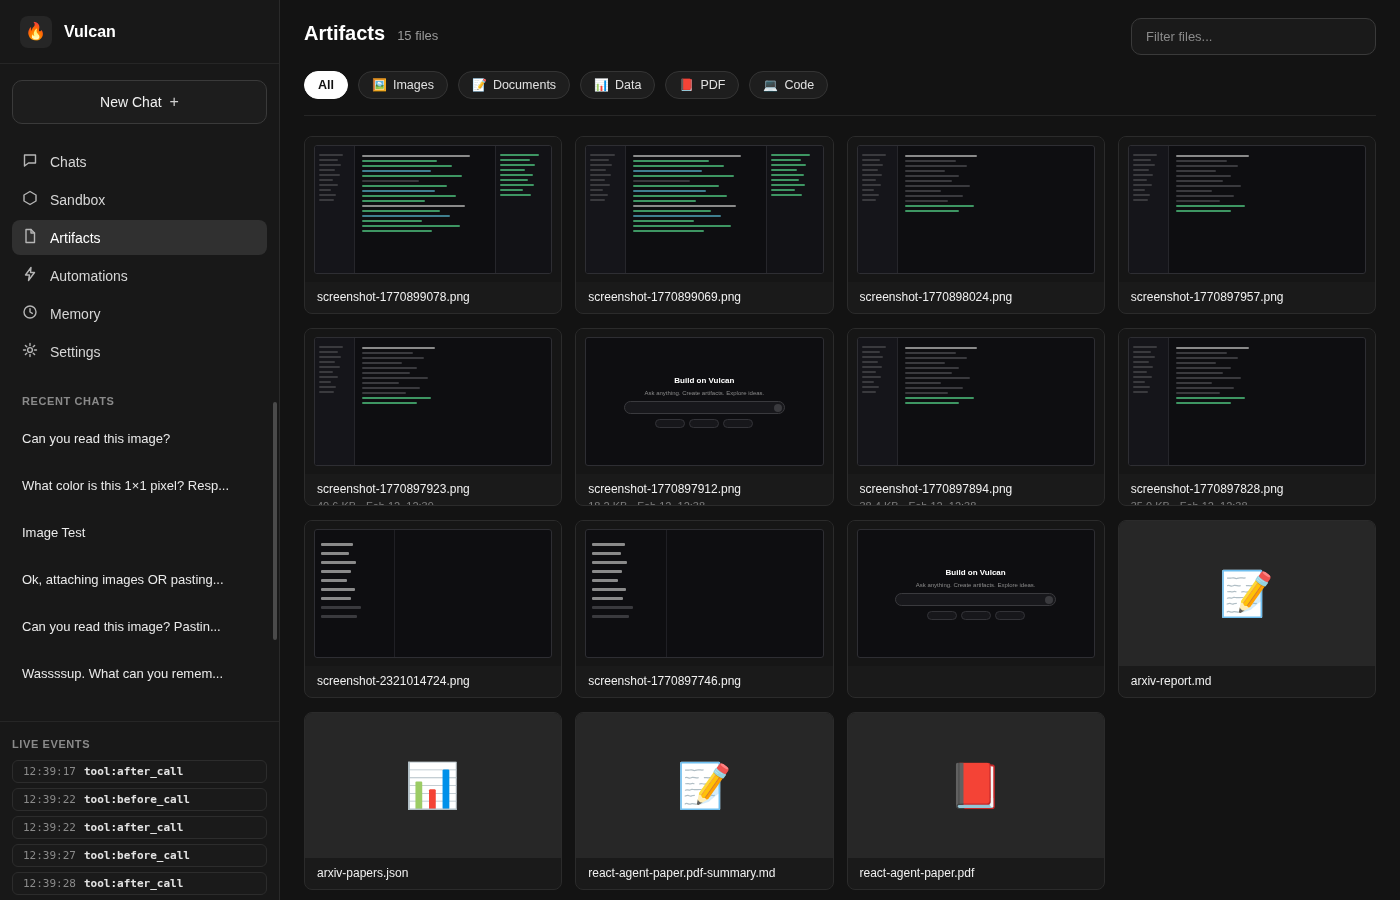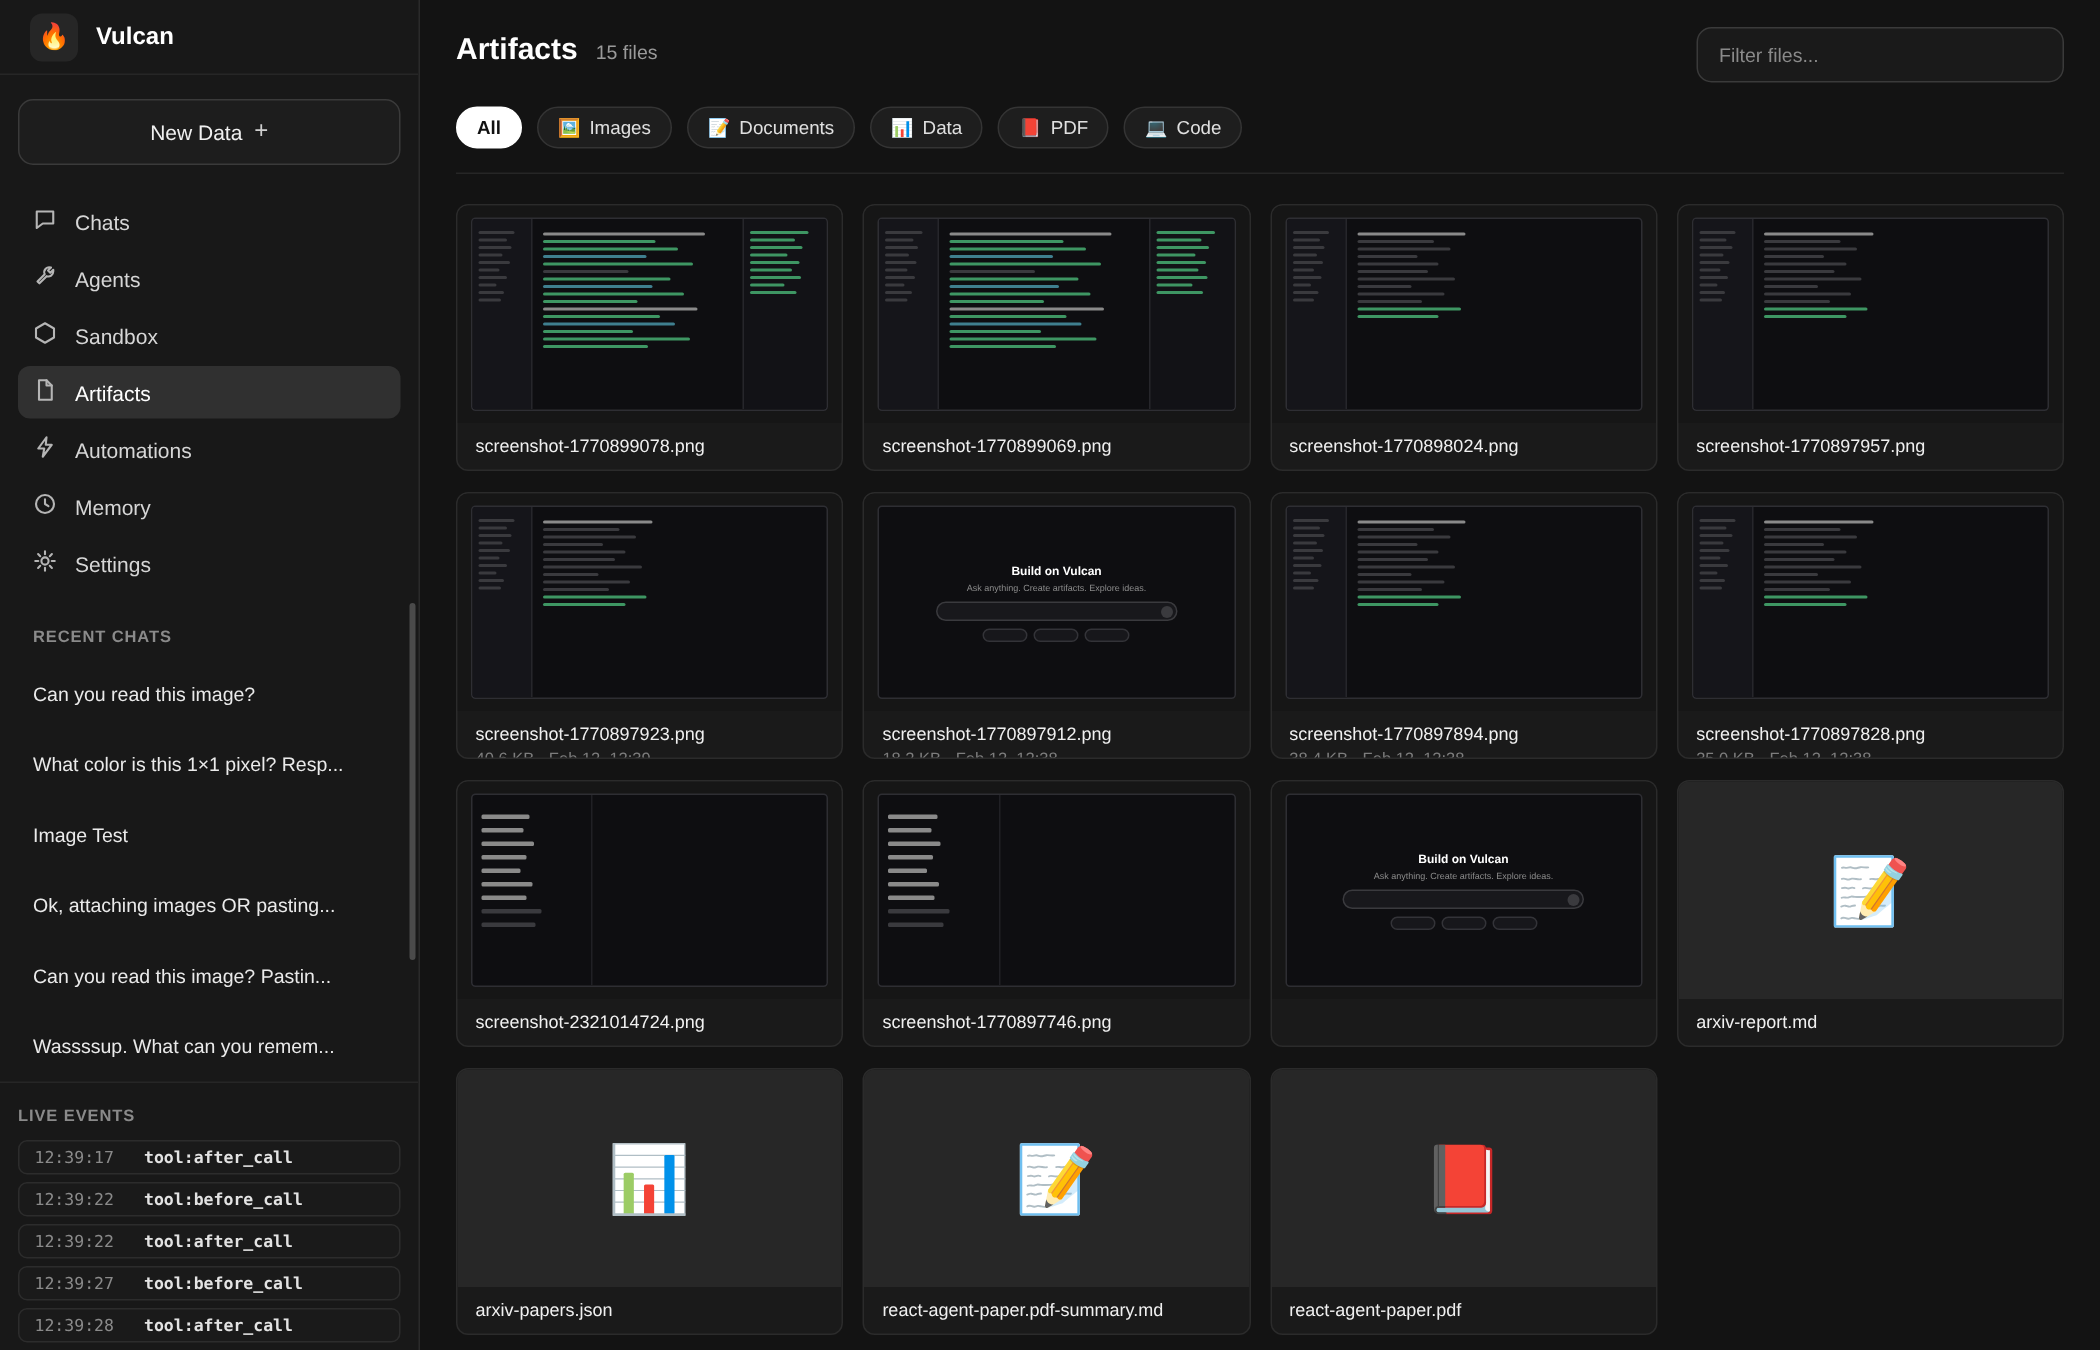--- a/index.html
+++ b/index.html
@@ -29,21 +29,21 @@
   .nav-item svg { width:16px; height:16px; flex:0 0 16px; }
 
   .section-title { margin:26px 10px 8px; font-size:11px; letter-spacing:.6px; color:#8a8a8a;
     font-weight:bold; }
   .recent-list { display:flex; flex-direction:column; }
   .recent-item { padding:16px 10px; font-size:13px; color:#eaeaea; cursor:pointer;
     white-space:nowrap; overflow:hidden; text-overflow:ellipsis; }
 
   .events { border-top:1px solid #262626; padding:12px 12px 0; }
   .events .section-title { margin:4px 0 10px; }
-  .event-row { display:flex; align-items:center; gap:20px; border:1px solid #2c2c2c;
+  .event-row { display:flex; align-items:center; gap:8px; border:1px solid #2c2c2c;
     background:#1a1a1a; border-radius:6px; padding:4px 10px; margin-bottom:5px;
     font-family:"DejaVu Sans Mono", monospace; font-size:11px; }
   .ev-time { color:#8a8a8a; }
   .ev-label { color:#e3e3e3; font-weight:bold; }
 
   .sb-scroll { position:absolute; right:2px; top:402px; width:4px; height:238px;
     background:#4a4a4a; border-radius:2px; }
 
   
   .main { flex:1; height:900px; overflow:hidden; padding:0 24px; }
@@ -103,36 +103,30 @@
 <div class="page">
 
   <div class="sidebar">
     <div class="logo-row">
       <div class="logo-badge">🔥</div>
       <div class="app-name">Vulcan</div>
     </div>
 
     <div class="side-body">
       <button class="new-chat">
-        <span>New Data</span>
+        <span>New Chat</span>
         <span class="plus">+</span>
       </button>
 
       <div class="nav" id="nav">
           <div class="nav-item">
             <span><svg viewBox="0 0 16 16">
                 <path fill="none" stroke="#b5b5b5" stroke-width="1.4" stroke-linejoin="round" stroke-linecap="round" d="M2.5 3h11v8h-7L2.5 14z"></path>
               </svg></span>
             <span>Chats</span>
-          </div>
-          <div class="nav-item">
-            <span><svg viewBox="0 0 16 16">
-                <path fill="none" stroke="#b5b5b5" stroke-width="1.4" stroke-linejoin="round" stroke-linecap="round" d="M13.5 5a3.3 3.3 0 0 1-4.4 3.1L4.3 12.9 3 11.6l4.8-4.8A3.3 3.3 0 0 1 12 2.4L10 4.4l1.5 1.5 2-2c.1.3 0 .7 0 1.1z"></path>
-              </svg></span>
-            <span>Agents</span>
           </div>
           <div class="nav-item">
             <span><svg viewBox="0 0 16 16">
                 <polygon fill="none" stroke="#b5b5b5" stroke-width="1.4" stroke-linejoin="round" stroke-linecap="round" points="8,1.5 14,5 14,11 8,14.5 2,11 2,5"></polygon>
               </svg></span>
             <span>Sandbox</span>
           </div>
           <div class="nav-item active">
             <span><svg viewBox="0 0 16 16">
                 <path fill="none" stroke="#b5b5b5" stroke-width="1.4" stroke-linejoin="round" stroke-linecap="round" d="M4 1.5h5L12.5 5v9.5H4z"></path>

